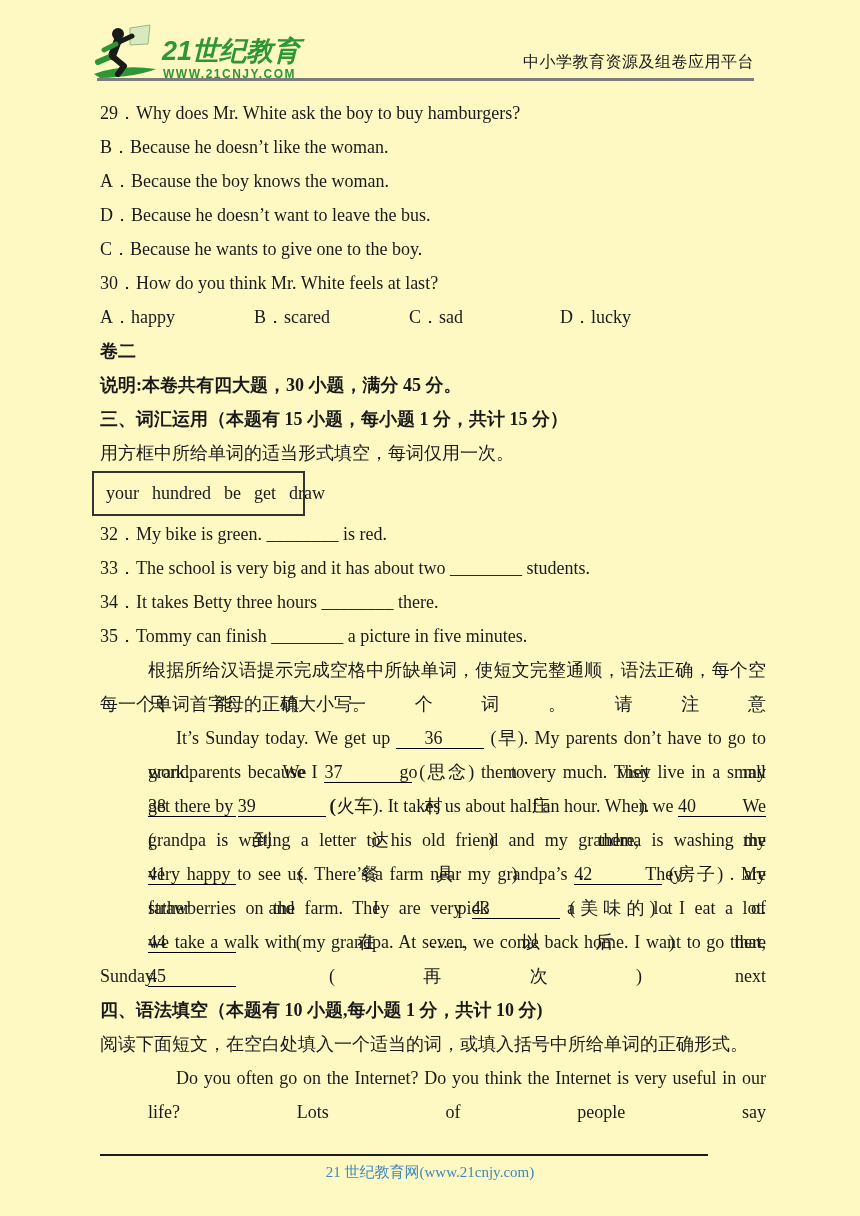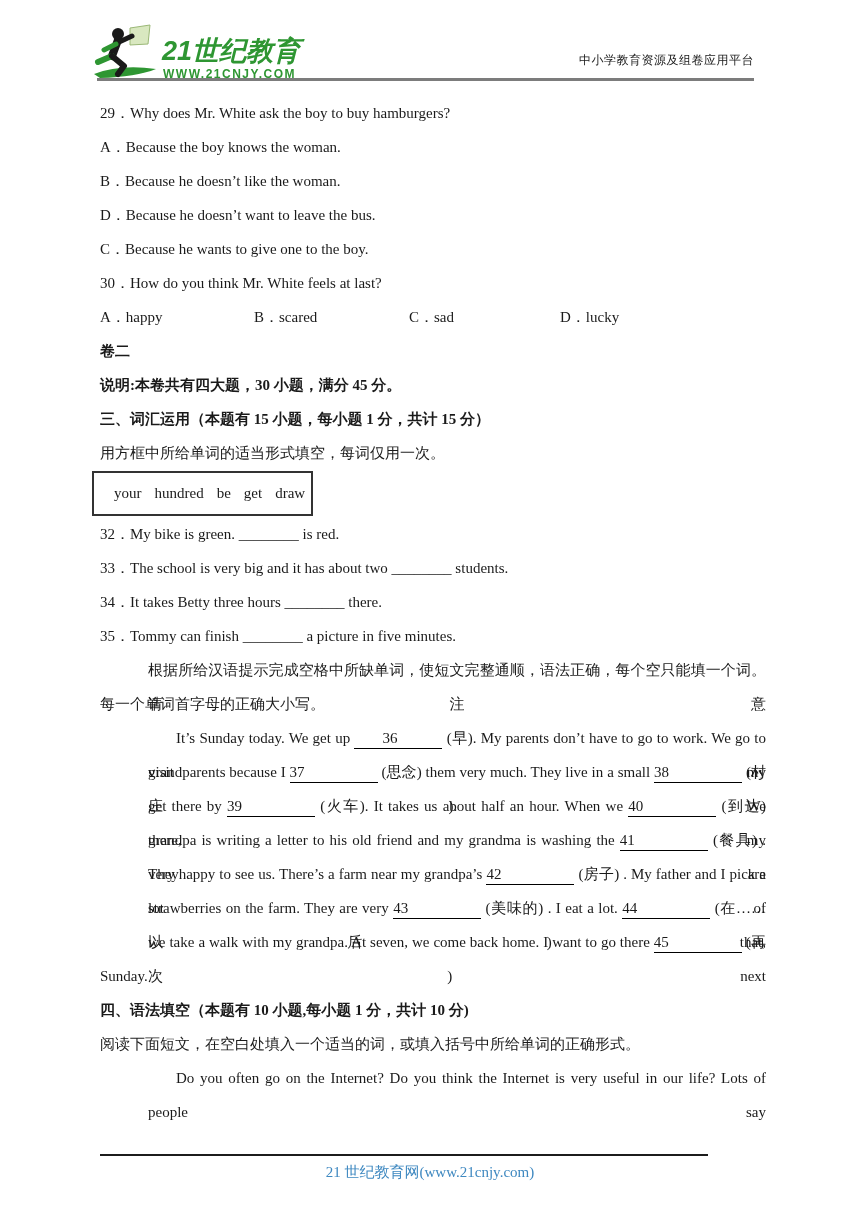--- a/index.html
+++ b/index.html
@@ -1,52 +1,52 @@
 <!DOCTYPE html>
 <html><head>
 <meta charset="utf-8">
 <style>
   html,body{margin:0;padding:0;background:#e8e8e8;}
   #page{
-    position:relative;width:860px;height:1216px;background:#ffffff;
+    position:relative;width:860px;height:1216px;background:#fef9c3;
     margin:0 auto;overflow:hidden;
     font-family:"Liberation Serif","DejaVu Serif",serif;
     color:#1a1a1a;
   }
   
   .logo{position:absolute;left:92px;top:24px;width:232px;height:60px;}
   .platform-text{
     position:absolute;top:52px;right:106px;
-    font-size:12px;letter-spacing:.5px;color:#1a1a1a;
+    font-size:16px;letter-spacing:.5px;color:#1a1a1a;
   }
   .header-rule{
     position:absolute;left:97px;top:78px;width:657px;height:3px;
     background:#7c7c7c;
   }
   
   .content{
     position:absolute;left:100px;top:96px;width:666px;
-    font-size:15px;
+    font-size:18px;
   }
   .line{height:34px;line-height:34px;white-space:nowrap;}
   .wrapline{height:34px;line-height:34px;}
   .just{text-align:justify;text-align-last:justify;white-space:normal;margin-left:48px;}
   .indent{text-indent:28px;}
   .center{font-family:Liberation Serif, serif;}
   .bold{font-weight:bold;}
   .opts .opt{display:inline-block;}
   .opts .opt:nth-child(1){width:154px;}
   .opts .opt:nth-child(2){width:155px;}
   .opts .opt:nth-child(3){width:151px;}
   
   .box-row{height:47px;position:relative;}
   .word-box{
     position:absolute;left:-8px;top:1px;width:197px;height:41px;
     border:2px solid #333;display:flex;align-items:center;
-    padding-left:20px;gap:13px;
+    padding-left:12px;gap:13px;
   }
   .word-box span{display:inline-block;}
   
   .blank{
     display:inline-block;min-width:88px;text-align:center;
     border-bottom:1px solid #000;line-height:20px;
   }
   
   .footer-rule{
     position:absolute;left:100px;top:1154px;width:608px;height:2px;
@@ -82,22 +82,22 @@
       <text x="71" y="54" font-size="12" font-weight="bold" letter-spacing="1.5" fill="#2e9632" font-family="Liberation Sans, sans-serif">WWW.21CNJY.COM</text>
     </svg>
   </div>
 
   <div class="platform-text">中小学教育资源及组卷应用平台</div>
   <div class="header-rule"></div>
 
   <div class="content">
 
     <div class="line">29．Why does Mr. White ask the boy to buy hamburgers?</div>
+    <div class="line">B．Because he doesn’t like the woman.</div>
     <div class="line">A．Because the boy knows the woman.</div>
-    <div class="line">B．Because he doesn’t like the woman.</div>
     <div class="line">D．Because he doesn’t want to leave the bus.</div>
     <div class="line">C．Because he wants to give one to the boy.</div>
     <div class="line">30．How do you think Mr. White feels at last?</div>
 
     <div class="line opts">
       <span class="opt">A．happy</span><span class="opt">B．scared</span><span class="opt">C．sad</span><span class="opt">D．lucky</span>
     </div>
 
     <div class="line center bold">卷二</div>
     <div class="line bold">说明:本卷共有四大题，30 小题，满分 45 分。</div>

